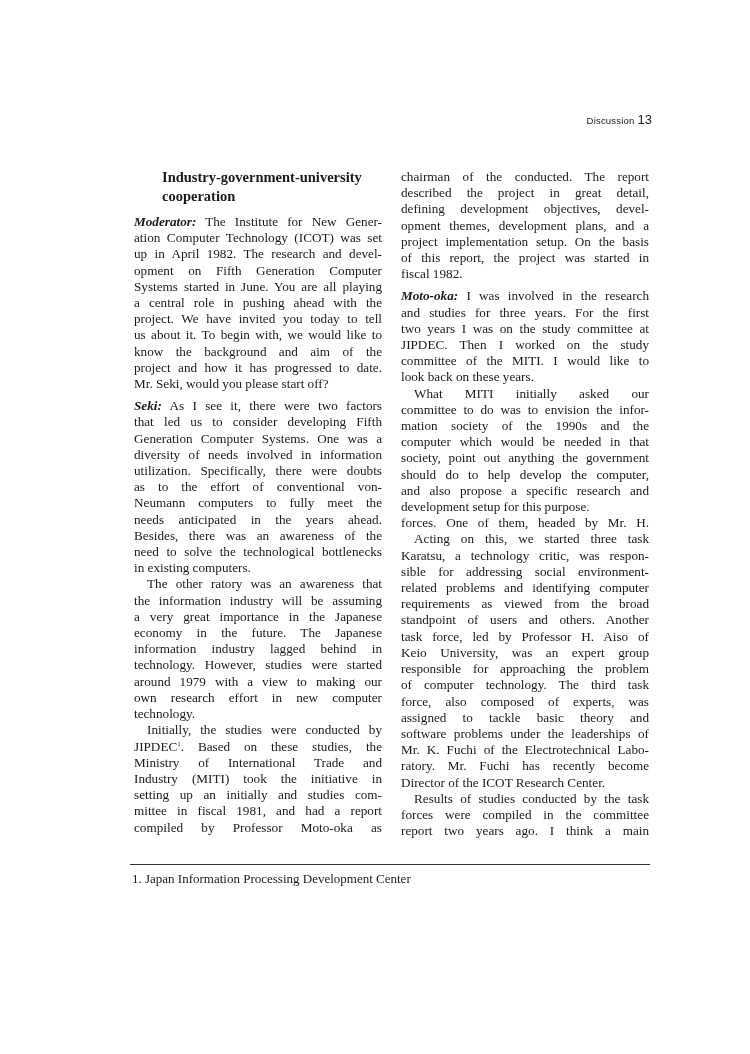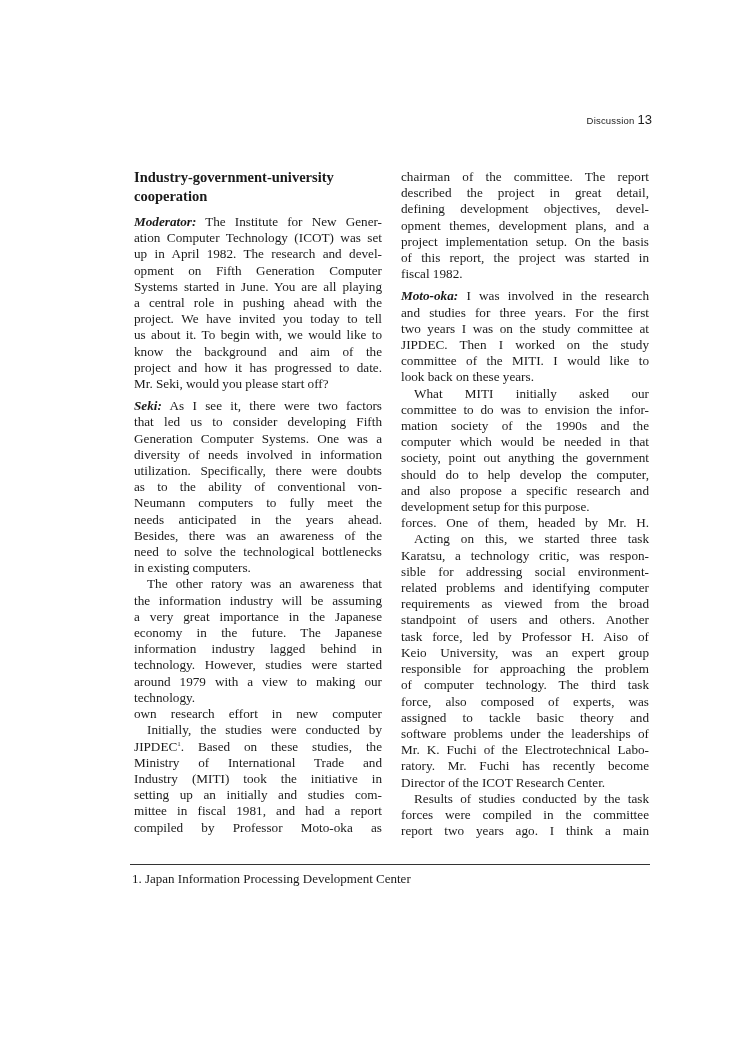--- a/index.html
+++ b/index.html
@@ -9,21 +9,21 @@
             font-size:10px; }
   .header .sec { font-family:"Liberation Sans","DejaVu Sans",sans-serif; font-weight:normal; font-size:9.5px; letter-spacing:0.2px; }
   .header .num { font-family:"Liberation Sans","DejaVu Sans",sans-serif; font-size:13px; margin-left:3px; }
   .col { position:absolute; width:248px; font-size:13.2px; line-height:16.2px; }
   .col-left { left:134px; top:168px; }
   .col-right { left:401px; top:169px; }
   .ln { display:block; text-align:justify; text-align-last:justify; white-space:nowrap; overflow:visible; }
   .ln.last { text-align-last:left; }
   .ln.indent { text-indent:13px; }
   .heading { font-weight:bold; font-size:14.5px; line-height:19px; margin-bottom:8px; }
-  .heading .ln { text-align-last:left; }
+  .heading .ln { text-align-last:left;margin-left:28px; }
   .para-gap { height:6px; }
   .speaker { font-style:italic; font-weight:bold; }
   sup { font-size:7px; line-height:0; }
   .rule { position:absolute; left:130px; top:864px; width:520px; height:0; border-top:1px solid #333; }
   .footnote { position:absolute; left:132px; top:871px; font-size:13px; }
 </style>
 </head>
 <body>
 
 <div class="header">
@@ -50,54 +50,54 @@
     <span class="ln last">Mr. Seki, would you please start off?</span>
   </div>
   <div class="para-gap"></div>
 
   <div>
     <span class="ln"><span class="speaker">Seki:</span> <span>As I see it, there were two factors</span></span>
     <span class="ln">that led us to consider developing Fifth</span>
     <span class="ln">Generation Computer Systems. One was a</span>
     <span class="ln">diversity of needs involved in information</span>
     <span class="ln">utilization. Specifically, there were doubts</span>
-    <span class="ln">as to the ability of conventional von-</span>
+    <span class="ln">as to the effort of conventional von-</span>
     <span class="ln">Neumann computers to fully meet the</span>
     <span class="ln">needs anticipated in the years ahead.</span>
     <span class="ln">Besides, there was an awareness of the</span>
     <span class="ln">need to solve the technological bottlenecks</span>
     <span class="ln last">in existing computers.</span>
   </div>
 
   <div>
     <span class="ln indent">The other ratory was an awareness that</span>
     <span class="ln">the information industry will be assuming</span>
     <span class="ln">a very great importance in the Japanese</span>
     <span class="ln">economy in the future. The Japanese</span>
     <span class="ln">information industry lagged behind in</span>
     <span class="ln">technology. However, studies were started</span>
     <span class="ln">around 1979 with a view to making our</span>
+    <span class="ln">own research effort in new computer</span>
     <span class="ln last">technology.</span>
-    <span class="ln">own research effort in new computer</span>
   </div>
 
   <div>
     <span class="ln indent">Initially, the studies were conducted by</span>
     <span class="ln"><span>JIPDEC</span><sup>1</sup><span>. Based on these studies, the</span></span>
     <span class="ln">Ministry of International Trade and</span>
     <span class="ln">Industry (MITI) took the initiative in</span>
     <span class="ln">setting up an initially and studies com-</span>
     <span class="ln">mittee in fiscal 1981, and had a report</span>
     <span class="ln">compiled by Professor Moto-oka as</span>
   </div>
 </div>
 
 <div class="col col-right">
   <div>
-    <span class="ln">chairman of the committee. The report</span>
+    <span class="ln">chairman of the conducted. The report</span>
     <span class="ln">described the project in great detail,</span>
     <span class="ln">defining development objectives, devel-</span>
     <span class="ln">opment themes, development plans, and a</span>
     <span class="ln">project implementation setup. On the basis</span>
     <span class="ln">of this report, the project was started in</span>
     <span class="ln last">fiscal 1982.</span>
   </div>
   <div class="para-gap"></div>
 
   <div>

